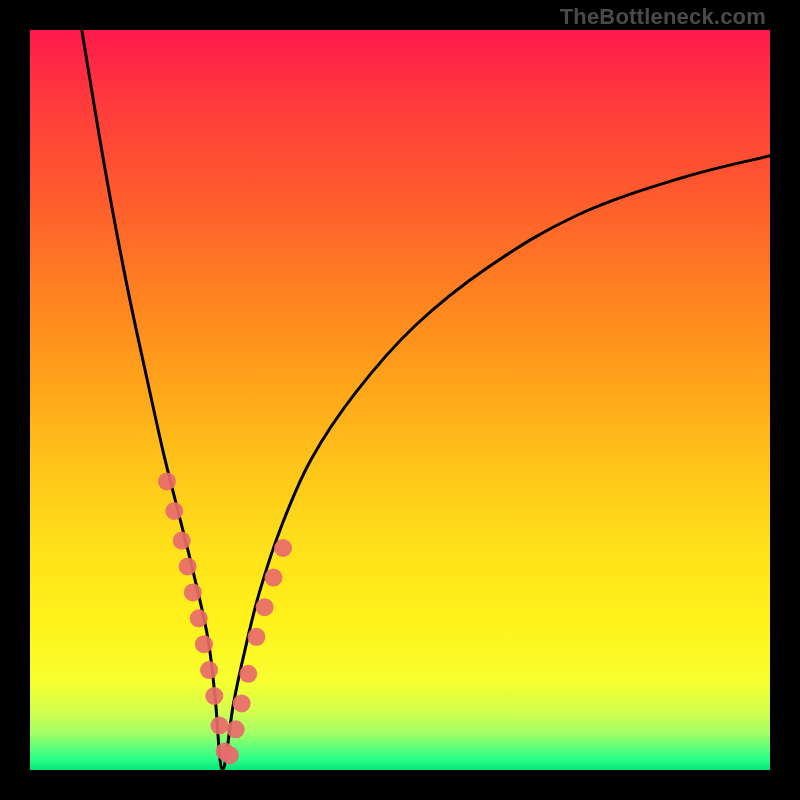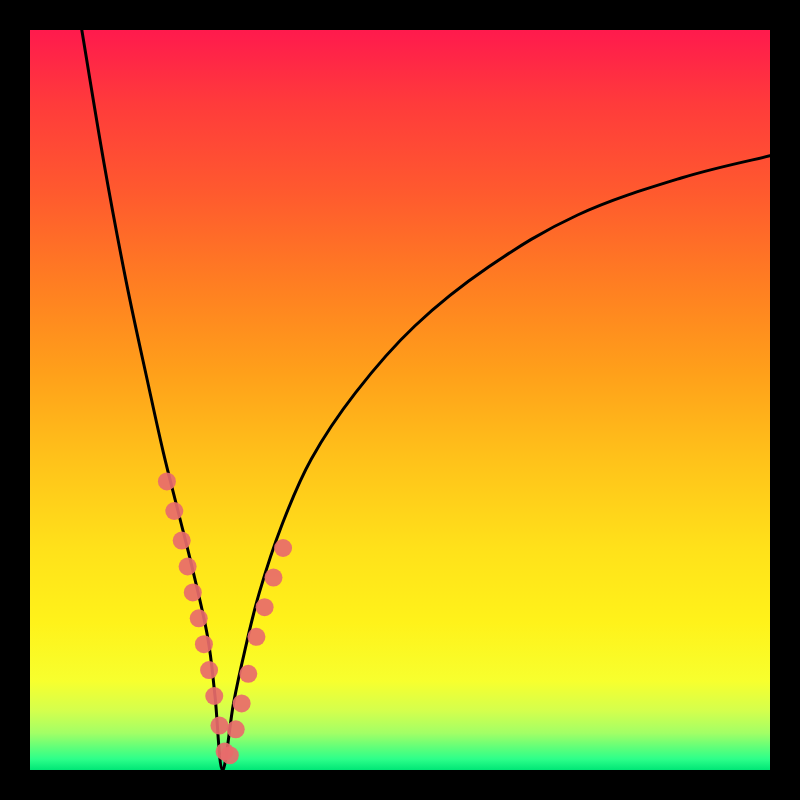--- a/index.html
+++ b/index.html
@@ -75,13 +75,14 @@
           <circle cx="205.72" cy="699.30" r="9" fill="#e86b6b" stroke="#c94f4f" stroke-width="0" opacity="0.92"></circle>
           <circle cx="211.64" cy="673.40" r="9" fill="#e86b6b" stroke="#c94f4f" stroke-width="0" opacity="0.92"></circle>
           <circle cx="218.30" cy="643.80" r="9" fill="#e86b6b" stroke="#c94f4f" stroke-width="0" opacity="0.92"></circle>
           <circle cx="226.44" cy="606.80" r="9" fill="#e86b6b" stroke="#c94f4f" stroke-width="0" opacity="0.92"></circle>
           <circle cx="234.58" cy="577.20" r="9" fill="#e86b6b" stroke="#c94f4f" stroke-width="0" opacity="0.92"></circle>
           <circle cx="243.46" cy="547.60" r="9" fill="#e86b6b" stroke="#c94f4f" stroke-width="0" opacity="0.92"></circle>
           <circle cx="253.08" cy="518.00" r="9" fill="#e86b6b" stroke="#c94f4f" stroke-width="0" opacity="0.92"></circle>
         </g>
     </svg>
   </div>
+  <div class="watermark">TheBottleneck.com</div>
 </div>
 
 </body></html>

